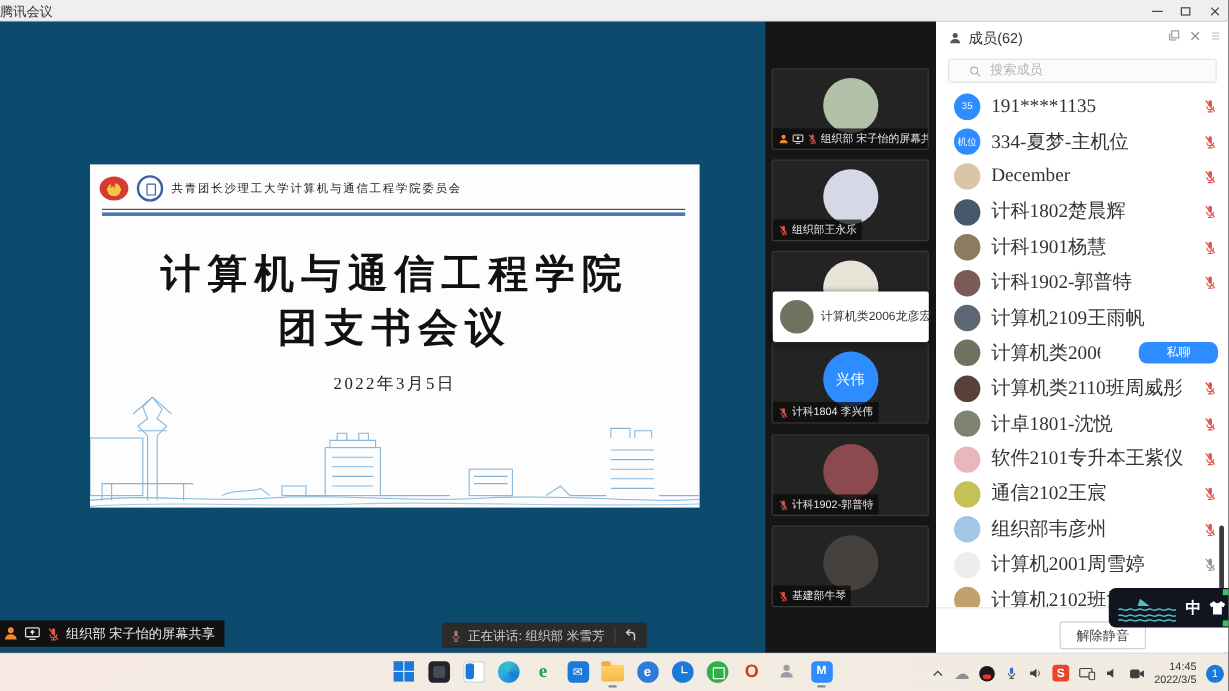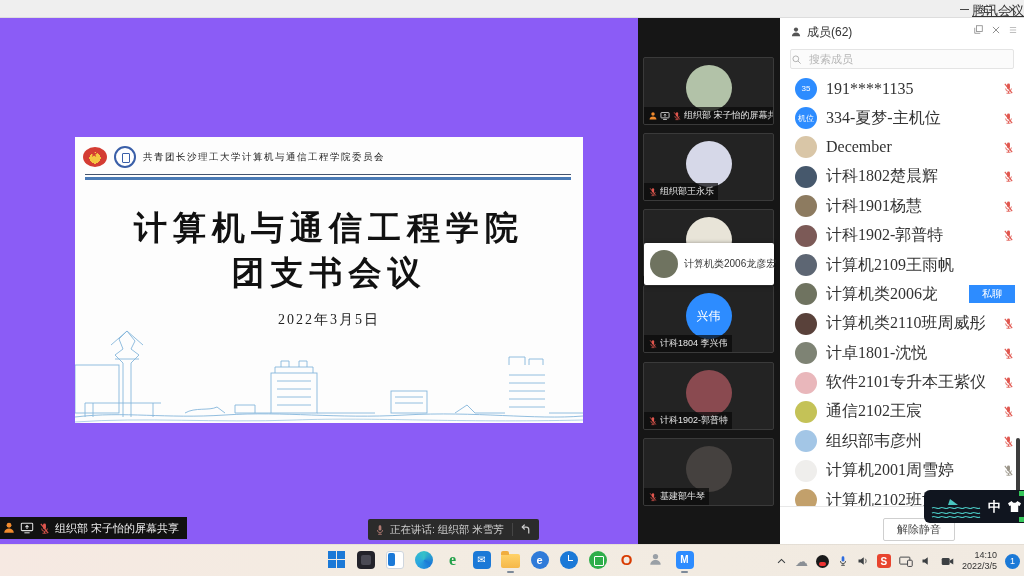--- a/index.html
+++ b/index.html
@@ -1,30 +1,30 @@
 <!DOCTYPE html>
 <html><head>
 <meta charset="utf-8">
 <style>
   html,body{margin:0;padding:0;background:#000;}
   *{box-sizing:border-box;font-family:"Liberation Sans",sans-serif;}
   #stage{position:relative;width:1024px;height:576px;overflow:hidden;background:#0d0d0d;}
 
   
   #titlebar{position:absolute;left:0;top:0;width:1024px;height:18px;background:#efefef;border-bottom:1px solid #ddd;}
-  #titlebar .wtitle{position:absolute;left:0;right:0;top:2px;text-align:right;font-size:13px;color:#333;text-decoration:underline;}
+  #titlebar .wtitle{position:absolute;left:0;right:0;top:2px;text-align:left;font-size:11px;color:#333;}
   .winctl{position:absolute;top:0;width:24px;height:18px;display:flex;align-items:center;justify-content:center;}
   .ctl-min i{display:block;width:9px;height:1px;background:#444;}
   .ctl-max i{display:block;width:8px;height:7px;border:1px solid #444;}
   .ctl-close i{position:relative;display:block;width:9px;height:9px;}
   .ctl-close i:before,.ctl-close i:after{content:"";position:absolute;left:4px;top:0;width:1px;height:9px;background:#444;}
   .ctl-close i:before{transform:rotate(45deg);} .ctl-close i:after{transform:rotate(-45deg);}
 
   
-  #mainarea{position:absolute;left:0;top:18px;width:638px;height:526px;background:#8b5cf6;}
+  #mainarea{position:absolute;left:0;top:18px;width:638px;height:526px;background:#0c4a6e;}
   #slide{position:absolute;left:75px;top:119px;width:508px;height:286px;background:#fdfdfd;overflow:hidden;}
   .slide-head{display:flex;align-items:center;gap:7px;padding:9px 10px 3px 8px;}
   .logo-cyl{width:24px;height:20px;border-radius:50%;background:radial-gradient(circle at 50% 55%,#f5c542 0 34%,#d43c33 35% 100%);position:relative;flex:0 0 auto;}
   .logo-cyl:after{content:"★";position:absolute;left:7px;top:2px;font-size:9px;color:#d43c33;}
   .logo-college{width:22px;height:22px;border-radius:50%;border:2px solid #3a5fa8;background:#fff;position:relative;flex:0 0 auto;}
   .logo-college:after{content:"";position:absolute;left:6px;top:5px;width:6px;height:8px;border:1.5px solid #3a5fa8;border-radius:1px;}
   .org-line{font-family:"Liberation Serif",serif;font-size:9.5px;letter-spacing:1.5px;color:#1c1c1c;white-space:nowrap;}
   .sep-wrap{margin:3px 12px 0 10px;}
   .sep-thin{border-top:1px solid #44546e;}
   .sep-thick{margin-top:2px;border-top:3px solid #4a7ab5;}
@@ -54,31 +54,31 @@
   
   #tooltip{position:absolute;left:644px;top:243px;width:130px;height:42px;background:#fff;border-radius:2px;box-shadow:0 1px 5px rgba(0,0,0,.5);display:flex;align-items:center;gap:6px;padding:0 6px;z-index:30;}
   #tooltip .tt-avatar{width:28px;height:28px;border-radius:50%;flex:0 0 auto;}
   #tooltip .tt-name{font-size:10px;color:#333;white-space:nowrap;}
 
   
   #members{position:absolute;left:780px;top:18px;width:244px;height:526px;background:#fff;}
   #m-head{position:relative;height:28px;display:flex;align-items:center;gap:5px;padding:0 10px;}
   #m-title{font-size:12px;color:#333;}
   #m-headicons{position:absolute;right:6px;top:6px;display:flex;align-items:center;gap:7px;}
-  #m-search{position:absolute;left:10px;top:31px;width:224px;height:20px;background:#fbfbfb;border:1px solid #e4e4e4;border-radius:2px;display:flex;align-items:center;gap:5px;padding:0 0;}
+  #m-search{position:absolute;left:10px;top:31px;width:224px;height:20px;background:#fbfbfb;border:1px solid #e4e4e4;border-radius:2px;display:flex;align-items:center;gap:5px;padding:0 16px;}
   #m-search input{border:none;outline:none;background:transparent;font-size:11px;color:#333;width:180px;}
   #m-search input::placeholder{color:#b5b5b5;}
   #m-list{position:absolute;left:3px;top:56px;width:244px;height:432px;overflow:hidden;}
   .member-row{display:flex;align-items:center;height:29.4px;padding:0 12px 0 12px;gap:9px;}
   .m-avatar{width:22px;height:22px;border-radius:50%;flex:0 0 auto;display:flex;align-items:center;justify-content:center;}
   .m-avatar span{color:#fff;font-size:8px;}
   .m-name{flex:1;font-size:16px;color:#333;white-space:nowrap;overflow:hidden;font-family:Liberation Serif, serif;}
   .m-mic{width:14px;display:flex;justify-content:center;}
   .mic-red{color:#e0564e;} .mic-gray{color:#9a9488;}
-  .m-action{display:none;background:#2d8cff;color:#fff;font-size:10px;padding:2px 13px;border-radius:0;border:none;}
+  .m-action{display:none;background:#2d8cff;color:#fff;font-size:10px;padding:2px 23px;border-radius:7px;border:none;}
   #m-scrollbar{position:absolute;left:236px;top:420px;width:4px;height:73px;background:#3d3d3d;border-radius:2px;}
   #m-foot{position:absolute;left:0;top:488px;width:240px;height:38px;border-top:1px solid #e8e8e8;background:#fff;}
   #unmute-btn{position:absolute;left:103px;top:11px;font-size:11px;color:#444;background:#fff;border:1px solid #cfcfcf;border-radius:2px;padding:3px 13px;white-space:nowrap;}
 
   
   #imebar{position:absolute;left:924px;top:490px;width:100px;height:33px;background:#10151f;border-radius:6px 0 0 6px;display:flex;align-items:center;gap:6px;padding:0 6px;z-index:40;}
   #imebar .ime-mode{color:#fff;font-size:13px;font-weight:bold;}
   #imebar:before{content:"";position:absolute;right:0;top:1px;width:5px;height:5px;background:#35c75a;}
   #imebar:after{content:"";position:absolute;right:0;bottom:1px;width:5px;height:5px;background:#35c75a;}
 
@@ -720,20 +720,20 @@
             <path d="M2 6v4h3l4 3V3L5 6z"></path>
           </svg>
       </span>
       <span class="tray-ic">
         <svg width="13" height="11" viewBox="0 0 18 14" fill="#3c4043">
             <rect x="1" y="2" width="11" height="10" rx="2"></rect>
             <path d="M12 6l5-3v8l-5-3z"></path>
           </svg>
       </span>
       <span id="tb-clock">
-        <div>14:10</div>
+        <div>14:45</div>
         <div>2022/3/5</div>
       </span>
       <span id="tb-badge">1</span>
     </div>
   </div>
 
 </div>
 
 </body></html>

